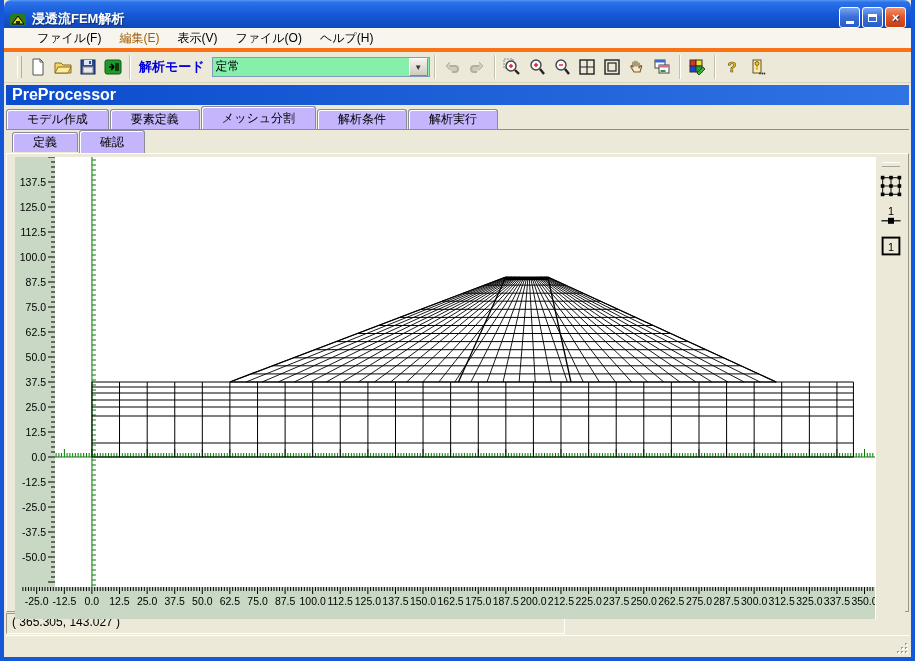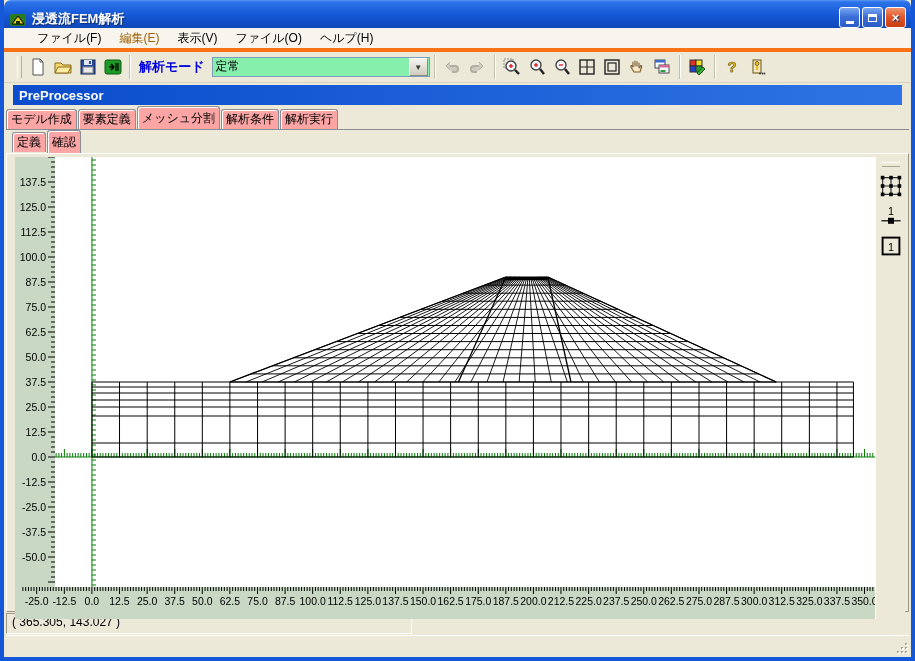--- a/index.html
+++ b/index.html
@@ -33,45 +33,45 @@
   .tbtn{width:25px;height:25px;display:flex;align-items:center;justify-content:center}
   .tbtn svg{width:18px;height:18px}
   .tbtn.disabled svg *{stroke:#b2afa2 !important;fill:#cfccbd !important}
   .mode-label{color:#0000dd;font-weight:bold;margin:0 7px 0 4px;font-size:13px}
   .combo{width:218px;height:20px;background:#86efac;border:1px solid #7f9db9;display:flex;align-items:flex-start;box-sizing:border-box}
   .combo-text{flex:1;padding-left:3px}
   .combo-btn{width:17px;height:16px;margin-right:1px;background:linear-gradient(#f4f3ee,#cfccbd);
     border:1px solid #fff;border-right-color:#888;border-bottom-color:#888;font-size:8px;color:#333;
     display:flex;align-items:center;justify-content:center}
   
-  .preproc{height:20px;flex:0 0 20px;margin:2px 9px 0;background:linear-gradient(90deg,#0a4ccc,#2f74e4);
-    color:#fff;font-weight:bold;display:flex;align-items:center;padding-left:6px;font-size:13px}
+  .preproc{height:20px;flex:0 0 20px;margin:2px 2px 0;background:linear-gradient(90deg,#0a4ccc,#2f74e4);
+    color:#fff;font-weight:bold;display:flex;align-items:center;padding-left:6px;font-size:16px}
   
   .tabstrip{height:24px;flex:0 0 24px;display:flex;align-items:flex-end;padding-left:2px}
-  .tab{height:19px;line-height:19px;padding:0 4px;margin-right:1px;background:#fca5a5;
+  .tab{height:19px;line-height:19px;padding:0 20px;margin-right:1px;background:#c4b5fd;
     border:1px solid #8a8d94;border-bottom:none;border-radius:3px 3px 0 0;box-shadow:inset 1px 1px 0 #fff}
   .tab.active{height:22px;line-height:22px;z-index:2}
   .subtabstrip{height:23px;flex:0 0 23px;display:flex;align-items:center;padding-left:6px;border-top:1px solid #8a8d94;margin:0 2px}
   
   .page{flex:1;margin:0 2px;border:1px solid;border-color:#fff #9a9789 #9a9789 #fff;position:relative;background:#ece9d8}
   .view{position:absolute;left:8px;top:3px;right:3px;bottom:2px;display:grid;
     grid-template-columns:40px 1fr 30px;grid-template-rows:1fr 32px}
   .ruler-y{grid-column:1;grid-row:1;background:#c8d8c4}
   .canvas{grid-column:2;grid-row:1;background:#fff;overflow:hidden}
   .ruler-x{grid-column:1 / span 2;grid-row:2;background:#c8d8c4}
   .sidetools{grid-column:3;grid-row:1 / span 2;background:#ece9d8;border-left:1px solid #fff;
     display:flex;flex-direction:column;align-items:center}
   .side-handle{width:18px;height:3px;margin:5px 0 7px;border-top:1px solid #fff;border-bottom:1px solid #a8a496}
   .sbtn{width:24px;height:24px;margin-bottom:6px;display:flex;align-items:center;justify-content:center}
   svg{display:block}
   
   .status1{height:21px;flex:0 0 21px;margin:1px 2px 0;display:flex;gap:3px}
   .scell{border:1px solid;border-color:#9c9a8c #fff #fff #9c9a8c;background:#ece9d8;
     padding:1px 5px;box-sizing:border-box;white-space:nowrap;overflow:hidden}
-  .scell.c1{width:406px}
+  .scell.c1{width:559px}
   .scell.c2{flex:1}
   .status2{height:20px;flex:0 0 20px;margin:1px 2px 1px;border-top:1px solid #fff;position:relative}
   .gripcorner{position:absolute;right:0;bottom:1px;width:13px;height:13px}
 </style>
 </head>
 <body>
 
 <div class="win">
 
   <div class="titlebar">

